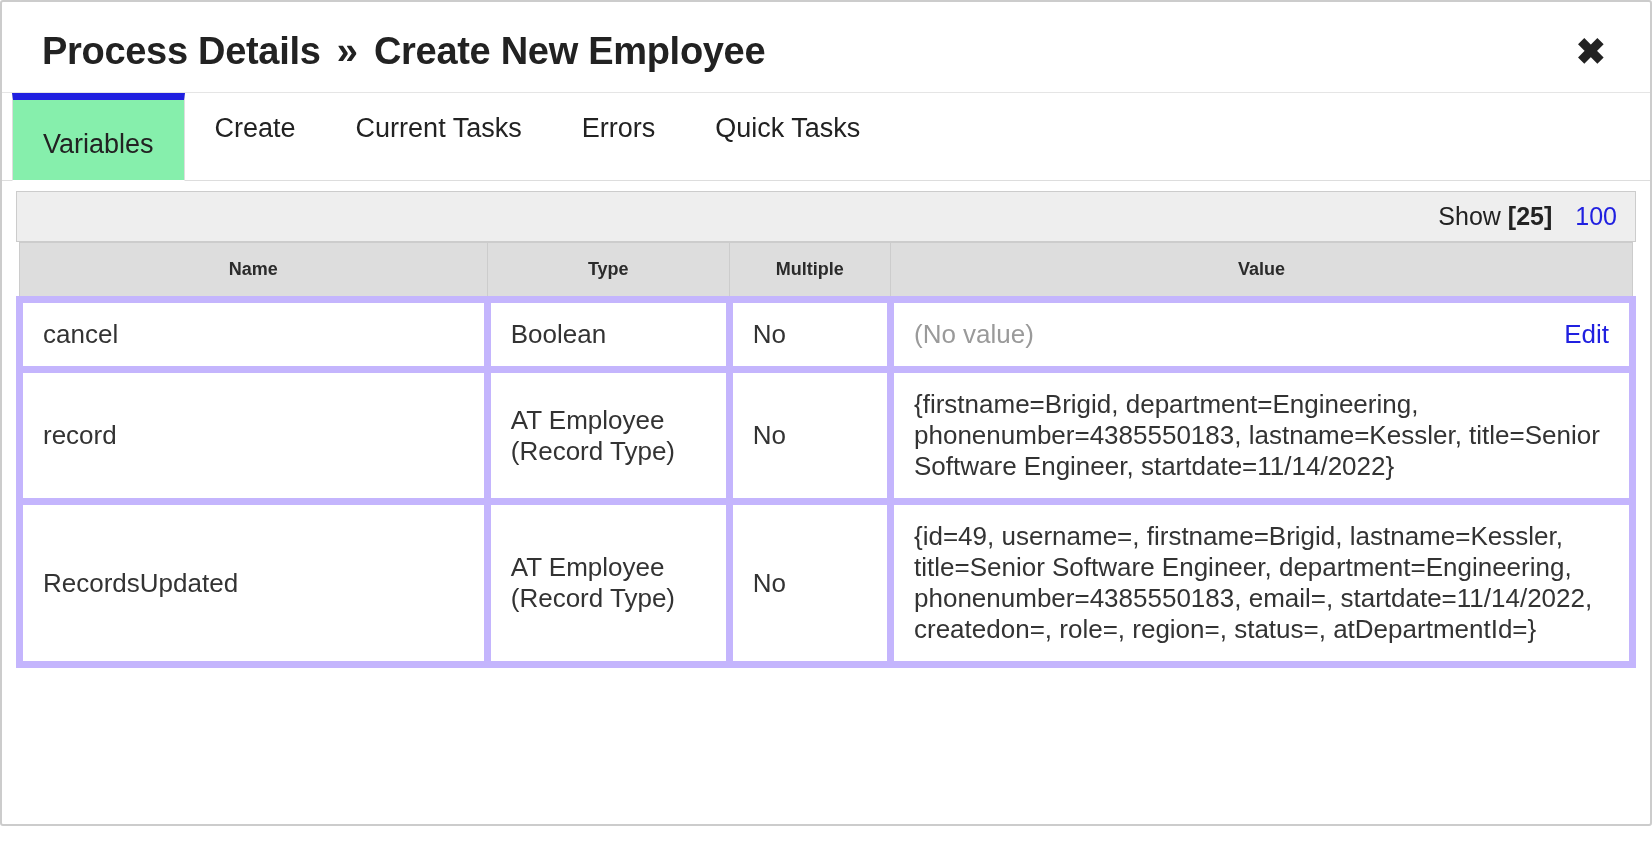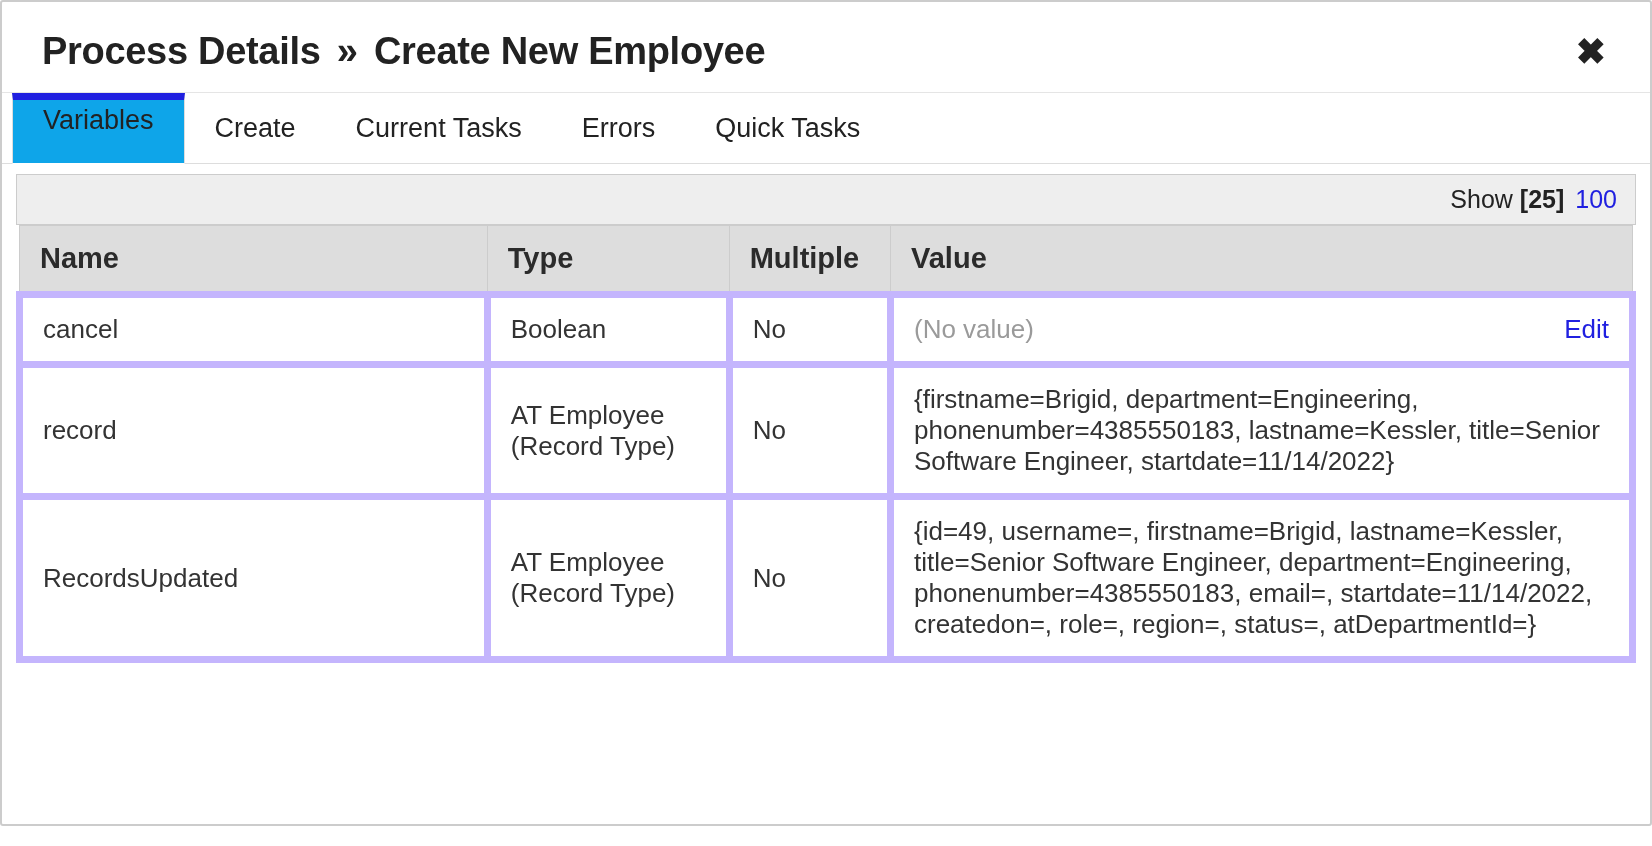--- a/index.html
+++ b/index.html
@@ -55,53 +55,53 @@
     font-size: 27px;
     color: #222;
     cursor: pointer;
     position: relative;
     top: 1px;
   }
   .tab.active {
     border-left: 1px solid #ddd;
     border-right: 1px solid #ddd;
     border-top: 7px solid #2020e0;
-    padding-top: 5px;
-    background: #0ea5e9;
+    padding-top: 29px;
+    background: #86efac;
     border-bottom: 1px solid #fff;
   }
   .content {
     flex: 1 1 auto;
     padding: 10px 14px 10px 14px;
     overflow: auto;
   }
   .show-bar {
     background: #eee;
     border: 1px solid #ccc;
     padding: 10px 18px;
     font-size: 25px;
     text-align: right;
   }
   .show-bar .link {
     color: #2020e0;
     cursor: pointer;
-    margin-left: 4px;
+    margin-left: 16px;
   }
   .show-bar .sel {
     font-weight: 700;
   }
   table.vars {
     width: 100%;
     border-collapse: collapse;
     table-layout: fixed;
   }
   table.vars th {
     background: #ddd;
-    text-align: left;
-    font-size: 29px;
+    text-align: center;
+    font-size: 18px;
     font-weight: 700;
     padding: 16px 20px;
     border: 1px solid #ccc;
     color: #2b2b2b;
   }
   table.vars td {
     font-size: 26px;
     padding: 16px 20px;
     border: 7px solid #c4b5fd;
     vertical-align: middle;

